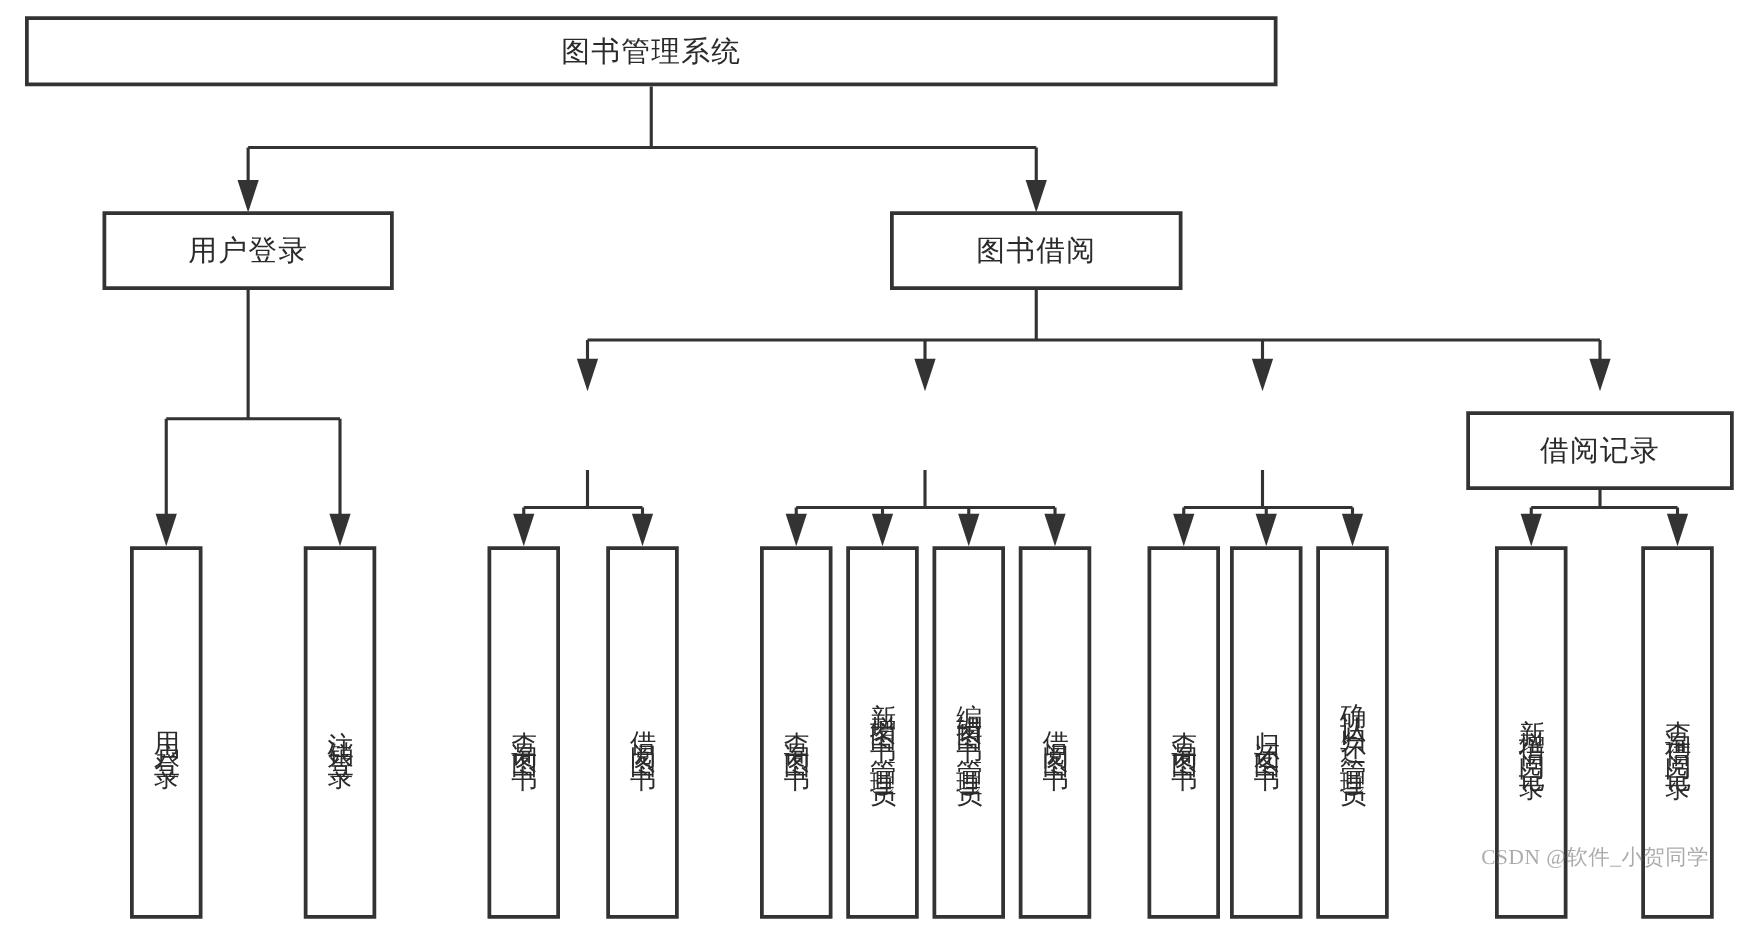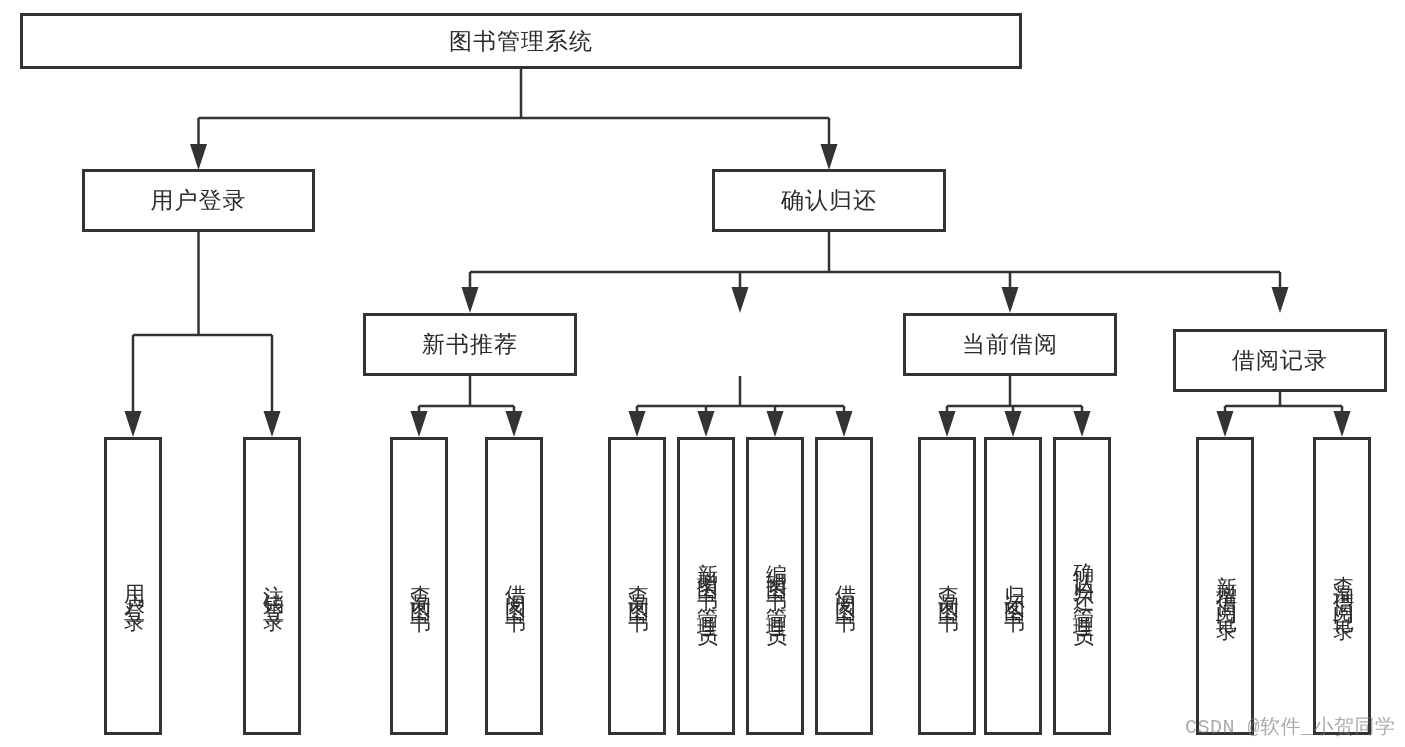--- a/index.html
+++ b/index.html
@@ -5,21 +5,21 @@
   html, body {
     margin: 0;
     padding: 0;
     background: #ffffff;
   }
   .canvas {
     position: relative;
     width: 1405px;
     height: 747px;
     background: #ffffff;
-    font-family: Liberation Mono, monospace;
+    font-family: Liberation Serif, serif;
     overflow: hidden;
   }
   .connectors {
     position: absolute;
     left: 0;
     top: 0;
     pointer-events: none;
   }
   .node {
     position: absolute;
@@ -40,22 +40,22 @@
     writing-mode: vertical-rl;
     text-orientation: mixed;
     font-size: 21px;
     letter-spacing: 9px;
     line-height: 1.1;
     white-space: nowrap;
   }
   .watermark {
     position: absolute;
     left: 1185px;
-    top: 716px;
-    font-size: 20px;
+    top: 674px;
+    font-size: 17px;
     line-height: 24px;
     color: rgba(120, 120, 120, 0.62);
     letter-spacing: 0.5px;
     white-space: nowrap;
     z-index: 5;
   }
 </style>
 </head>
 <body>
 
@@ -109,29 +109,23 @@
   </svg>
 
   <div class="node h" style="left:20px;top:13px;width:1002px;height:56px">
     <span>图书管理系统</span>
   </div>
 
   <div class="node h" style="left:82px;top:169px;width:233px;height:63px">
     <span>用户登录</span>
   </div>
   <div class="node h" style="left:712px;top:169px;width:234px;height:63px">
-    <span>确认归还</span>
+    <span>图书借阅</span>
   </div>
 
-  <div class="node h" style="left:363px;top:313px;width:214px;height:63px">
-    <span>新书推荐</span>
-  </div>
-  <div class="node h" style="left:903px;top:313px;width:214px;height:63px">
-    <span>当前借阅</span>
-  </div>
   <div class="node h" style="left:1173px;top:329px;width:214px;height:63px">
     <span>借阅记录</span>
   </div>
 
   <div class="node v" style="left:104px;top:437px;width:58px;height:298px">
     <span>用户登录</span>
   </div>
   <div class="node v" style="left:243px;top:437px;width:58px;height:298px">
     <span>注销登录</span>
   </div>

